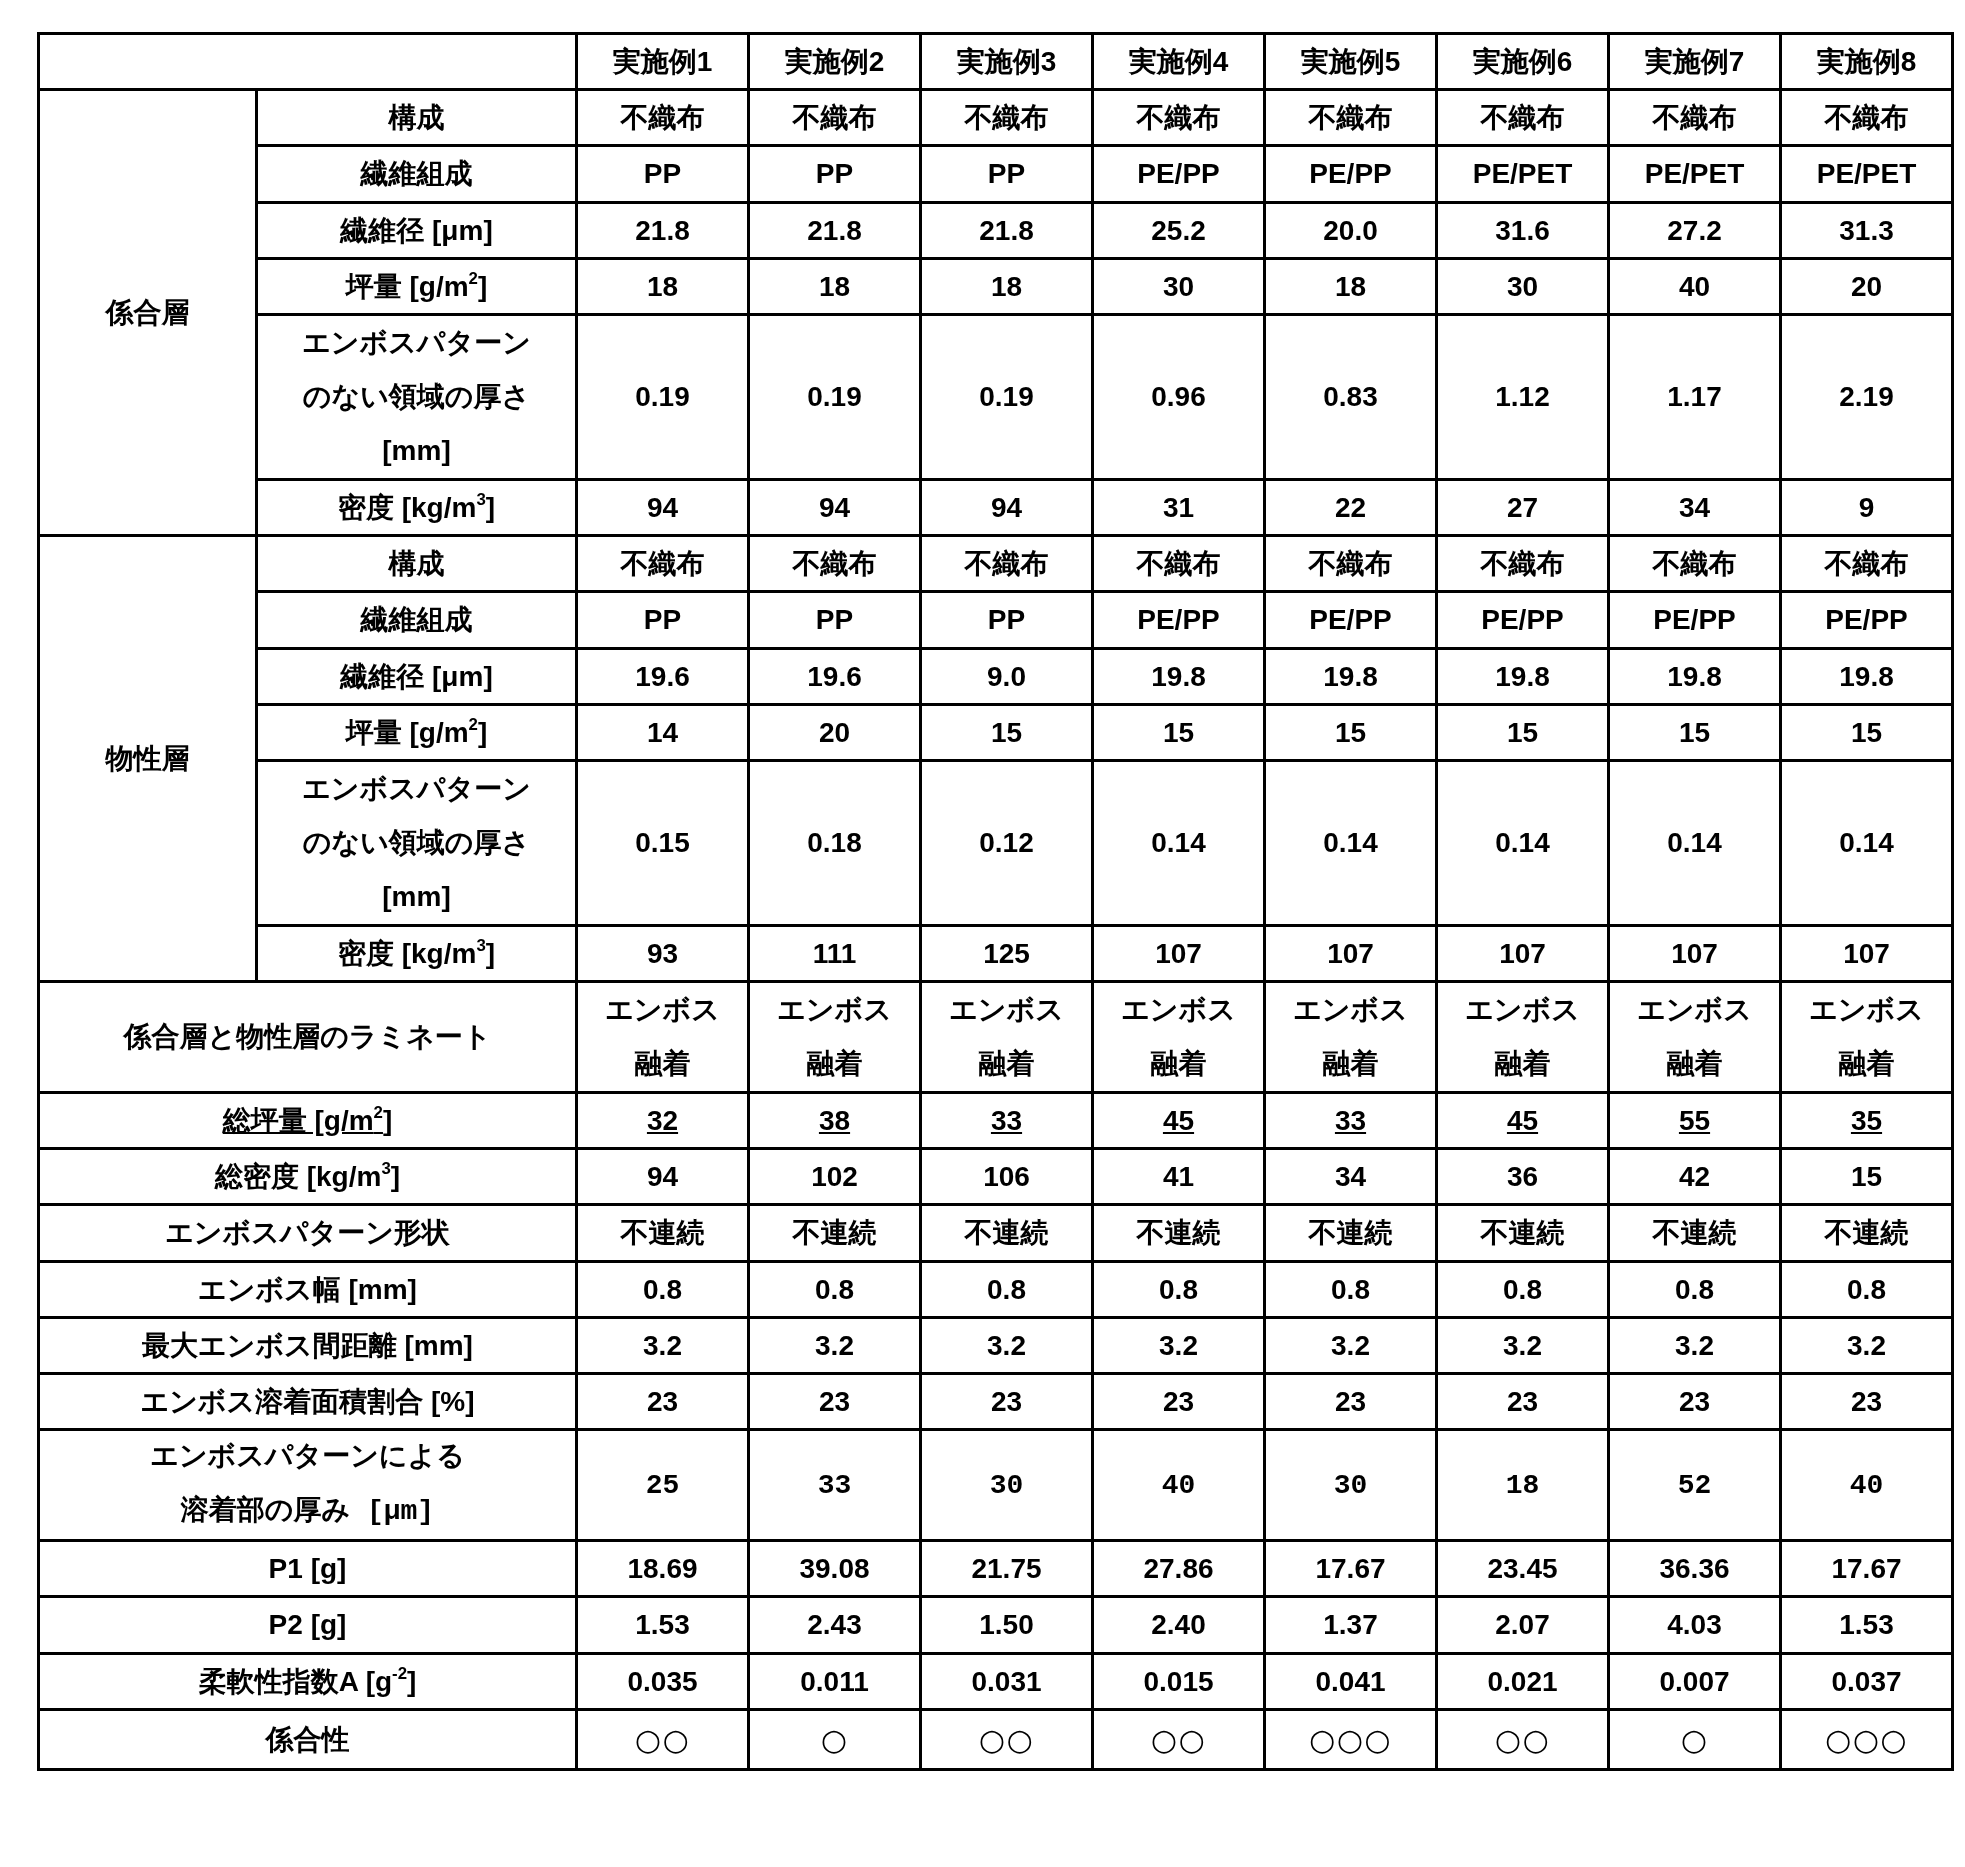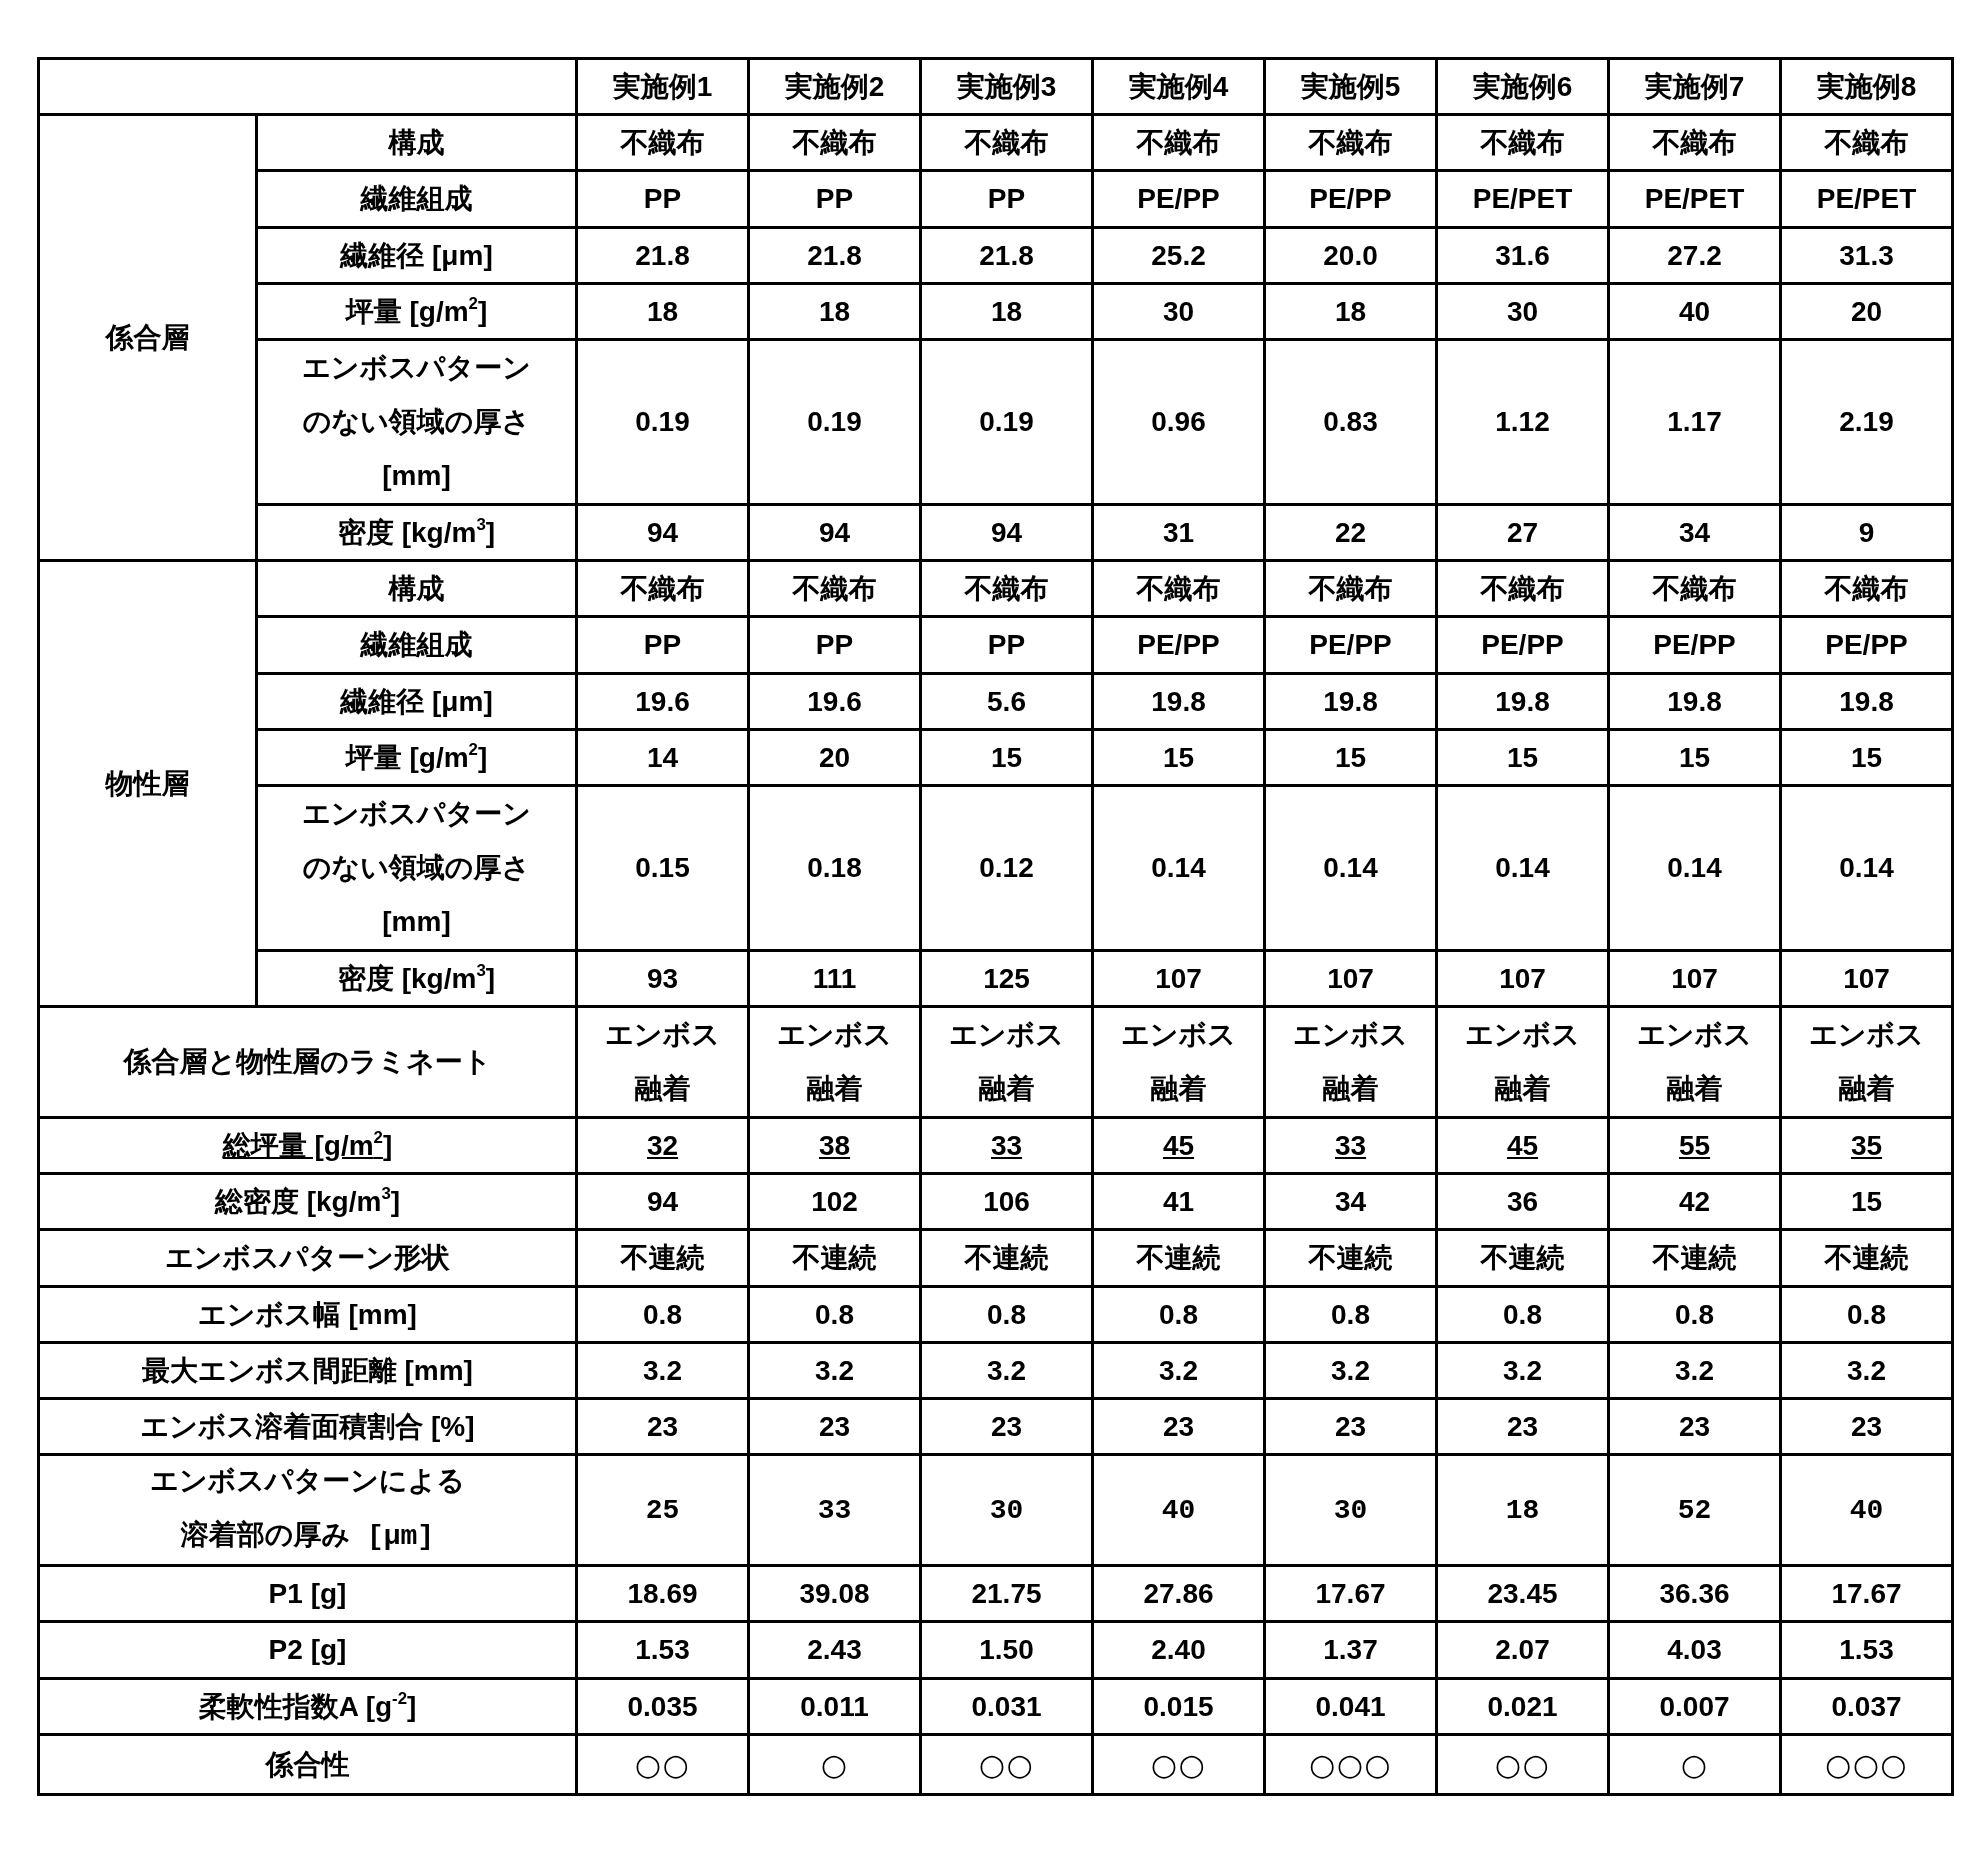--- a/index.html
+++ b/index.html
@@ -1,19 +1,19 @@
 <!DOCTYPE html>
 <html style="font-size:12px"><head>
 <meta charset="utf-8">
 <style>
   html, body { margin: 0; padding: 0; background: #ffffff; }
   body { width: 1965px; height: 1868px; position: relative; overflow: hidden; }
   table.spec {
     position: absolute;
-    left: 37px; top: 57px;
+    left: 37px; top: 32px;
     width: 1910px;
     border-collapse: collapse;
     table-layout: fixed;
     font-family: "Liberation Sans", "DejaVu Sans", sans-serif;
     font-weight: bold;
     font-size: 28px;
     color: #000;
   }
   table.spec td {
     border: 3.8px solid #000;
@@ -153,21 +153,21 @@
       <td>PE/PP</td>
       <td>PE/PP</td>
       <td>PE/PP</td>
       <td>PE/PP</td>
       <td>PE/PP</td>
     </tr>
     <tr class="h78">
       <td>繊維径 [μm]</td>
       <td>19.6</td>
       <td>19.6</td>
-      <td>5.6</td>
+      <td>9.0</td>
       <td>19.8</td>
       <td>19.8</td>
       <td>19.8</td>
       <td>19.8</td>
       <td>19.8</td>
     </tr>
     <tr class="h78">
       <td><span>坪量 [g/m</span><sup>2</sup><span>]</span></td>
       <td>14</td>
       <td>20</td>

